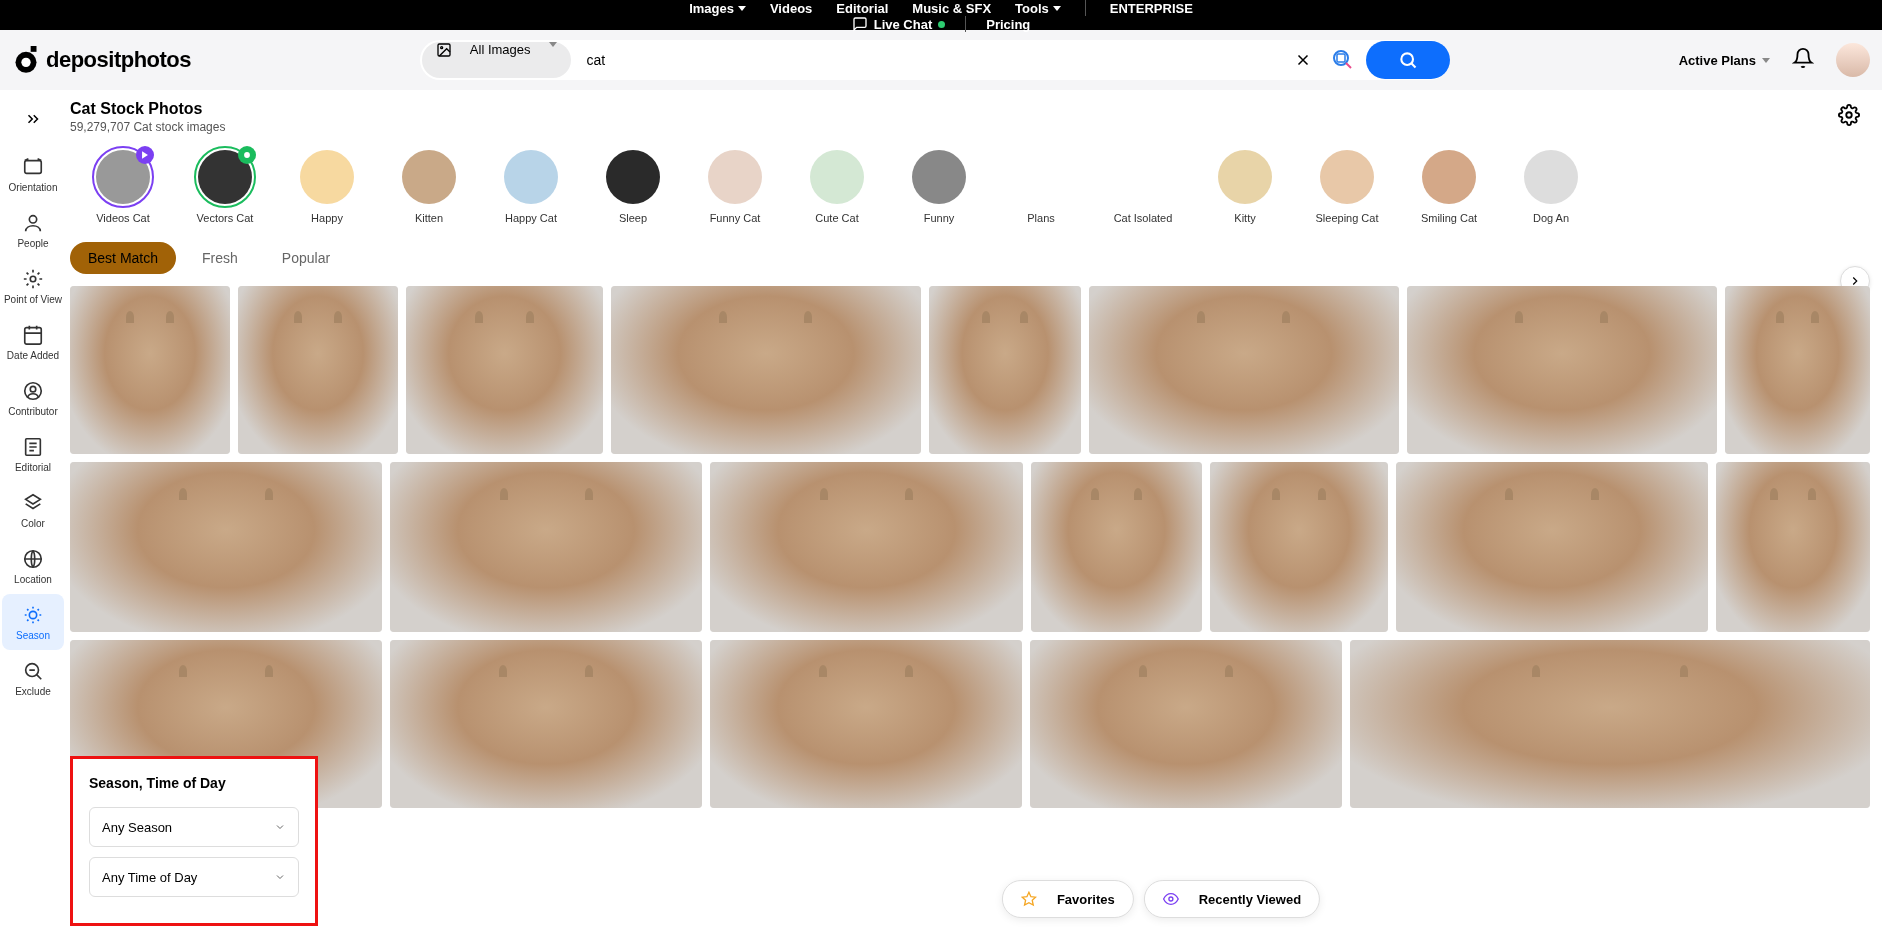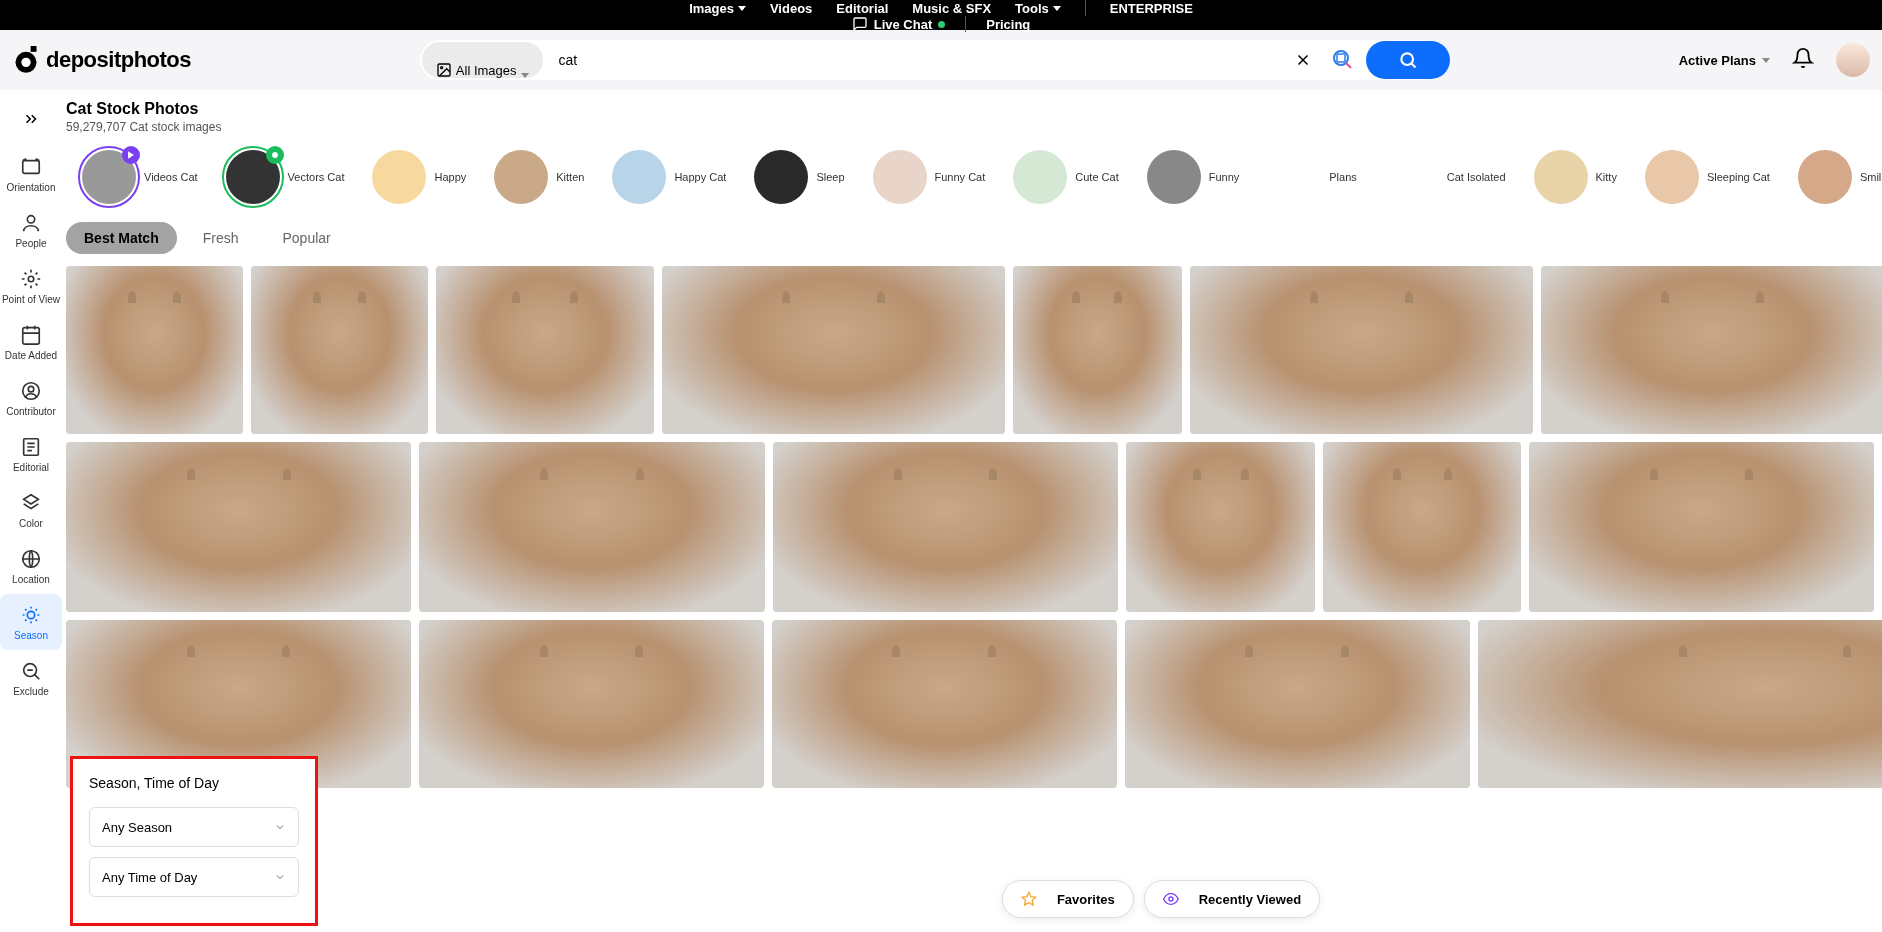--- a/index.html
+++ b/index.html
@@ -9,67 +9,67 @@
 .top-left a { color: #fff; text-decoration: none; display: flex; align-items: center; gap: 4px; font-weight: 600; }
 .top-right { display: flex; gap: 20px; align-items: center; }
 .top-right a { color: #fff; text-decoration: none; display: flex; align-items: center; gap: 6px; font-weight: 600; }
 .divider-v { width: 1px; height: 16px; background: #555; }
 .green-dot { width: 7px; height: 7px; background: #2ecc71; border-radius: 50%; }
 .header { background: #f5f5f7; height: 60px; display: flex; align-items: center; padding: 0 12px; justify-content: space-between; }
 .header-left { display: flex; align-items: center; gap: 14px; }
 .logo { display: flex; align-items: center; gap: 6px; font-weight: 700; font-size: 22px; color: #000; letter-spacing: -0.5px; }
 .logo svg { width: 28px; height: 28px; }
 .search-wrap { display: flex; align-items: center; background: #fff; border-radius: 22px; height: 40px; flex: 1; margin: 0 14px; max-width: 1030px;}
-.filter-pill { background: #ebebec; border-radius: 20px; height: 36px; margin: 2px; display: flex; align-items: flex-end; padding: 0 14px; font-size: 13px; gap: 4px; cursor: pointer; }
+.filter-pill { background: #ebebec; border-radius: 20px; height: 36px; margin: 2px; display: flex; align-items: flex-start; padding: 0 14px; font-size: 13px; gap: 18px; cursor: pointer; }
 .search-input { flex: 1; border: none; outline: none; font-size: 14px; padding: 0 14px; background: transparent; }
 .clear-btn { padding: 0 14px; cursor: pointer; display:flex;align-items:center; }
 .visual-search { width: 34px; height: 34px; display: flex; align-items: center; justify-content: center; cursor: pointer; }
 .search-btn { background: #0d6efd; width: 84px; height: 38px; border-radius: 20px; display: flex; align-items: center; justify-content: center; cursor: pointer; margin-left:6px;}
 .header-right { display: flex; align-items: center; gap: 22px; }
 .plans { font-size: 13px; font-weight: 600; display: flex; align-items: center; gap: 6px; cursor: pointer; }
 .bell { cursor: pointer; }
 .avatar { width: 34px; height: 34px; border-radius: 50%; background: linear-gradient(#fce7dc, #d9b9a8); cursor: pointer; }
 .main { display: flex; }
 .sidebar { width: 66px; display: flex; flex-direction: column; align-items: center; padding-top: 12px; gap: 6px; }
 .side-item { display: flex; flex-direction: column; align-items: center; justify-content: center; width: 62px; height: 56px; font-size: 10px; color: #333; cursor: pointer; border-radius: 8px; gap: 4px; }
 .side-item.active { background: #e6f0ff; color: #0d6efd; }
 .side-item svg { width: 22px; height: 22px; }
 .expand-btn { width: 34px; height: 34px; display: flex; align-items: center; justify-content: center; cursor: pointer; margin-bottom: 4px; }
 .content { flex: 1; padding: 0 8px 0 0; position: relative; }
 .title-row { display: flex; align-items: center; justify-content: space-between; padding: 10px 14px 10px 4px; }
 .title-h { font-size: 16px; font-weight: 700; }
 .subtitle { font-size: 12px; color: #555; margin-top: 2px; }
 .gear { cursor: pointer; }
 .categories { display: flex; gap: 28px; padding: 6px 14px 6px 20px; align-items: flex-start; overflow: hidden; position: relative; }
-.cat { display: flex; flex-direction: row; align-items: center; gap: 8px; cursor: pointer; min-width: 74px; }
+.cat { display: flex; flex-direction: column; align-items: center; gap: 8px; cursor: pointer; min-width: 74px; }
 .cat-circle { width: 54px; height: 54px; border-radius: 50%; background: #ddd; position: relative; overflow: hidden; }
 .cat-circle.ring-purple { outline: 2px solid #7b3ff2; outline-offset: 2px; }
 .cat-circle.ring-green { outline: 2px solid #1abc5d; outline-offset: 2px; }
 .cat-badge { position: absolute; top: -4px; right: -4px; width: 18px; height: 18px; border-radius: 50%; display: flex; align-items: center; justify-content: center; }
 .cat-badge.purple { background: #7b3ff2; }
 .cat-badge.green { background: #1abc5d; }
 .cat-label { font-size: 11px; color: #333; white-space: nowrap; }
 .cat-nav { position: absolute; right: 12px; top: 32px; width: 30px; height: 30px; background: #fff; border: 1px solid #ddd; border-radius: 50%; display: flex; align-items: center; justify-content: center; cursor: pointer; box-shadow: 0 1px 4px rgba(0,0,0,0.1); }
 .sort-row { display: flex; align-items: center; justify-content: space-between; padding: 12px 14px 12px 4px; }
 .sort-tabs { display: flex; gap: 8px; }
 .sort-tab { padding: 8px 18px; border-radius: 18px; font-size: 14px; cursor: pointer; color: #666; }
-.sort-tab.active { background: #a3a3a3; color: #000; font-weight: 700; }
+.sort-tab.active { background: #a16207; color: #000; font-weight: 400; }
 .pagination { display: flex; align-items: center; gap: 10px; font-size: 13px; color: #333; }
 .page-input { width: 40px; height: 32px; border: 1px solid #ddd; border-radius: 6px; text-align: center; font-size: 13px; }
 .page-arrow { width: 28px; height: 28px; display: flex; align-items: center; justify-content: center; cursor: pointer; }
 .gallery { display: flex; flex-direction: column; gap: 8px; padding: 0 4px; }
 .g-row { display: flex; gap: 8px; }
 .g-item { background: #e8e8e8; border-radius: 4px; cursor: pointer; position: relative; overflow: hidden; }
 .cat-placeholder { width: 100%; height: 100%; background: radial-gradient(ellipse at 50% 40%, #c9a988 0%, #b8916f 40%, #d4d0cc 80%); position: relative; }
 .cat-placeholder::before, .cat-placeholder::after { content:''; position:absolute; width:8px; height:12px; background:#a88766; top:15%; border-radius:50% 50% 0 0;}
 .cat-placeholder::before { left:35%; } .cat-placeholder::after { right:35%; }
 .bottom-pills { position: fixed; bottom: 14px; left: 50%; transform: translateX(-50%); display: flex; gap: 10px; margin-left: 220px;}
 .pill { background: #fff; border: 1px solid #ddd; border-radius: 22px; padding: 10px 18px; display: flex; align-items: center; gap: 20px; font-size: 13px; font-weight: 600; cursor: pointer; box-shadow: 0 2px 8px rgba(0,0,0,0.08); }
 .popup { position: fixed; left: 70px; bottom: 6px; width: 248px; background: #fff; border: 3px solid #e11; padding: 16px; z-index: 50; }
-.popup-title { font-size: 14px; font-weight: 400; margin-bottom: 16px; }
+.popup-title { font-size: 14px; font-weight: 700; margin-bottom: 16px; }
 .popup-select { width: 100%; height: 40px; border: 1px solid #ddd; border-radius: 6px; padding: 0 12px; display: flex; align-items: center; justify-content: space-between; font-size: 13px; margin-bottom: 10px; cursor: pointer; background:#fff;}
 .caret { display:inline-block; width:0; height:0; border-left:4px solid transparent; border-right:4px solid transparent; border-top:5px solid #888;}
 </style>
 </head>
 <body>
 
 <div class="top-bar">
   <div class="top-left" id="topnav-left">
       <a>Images<span class="caret" style="border-top-color: rgb(255, 255, 255);"></span></a>
       <a>Videos</a>

